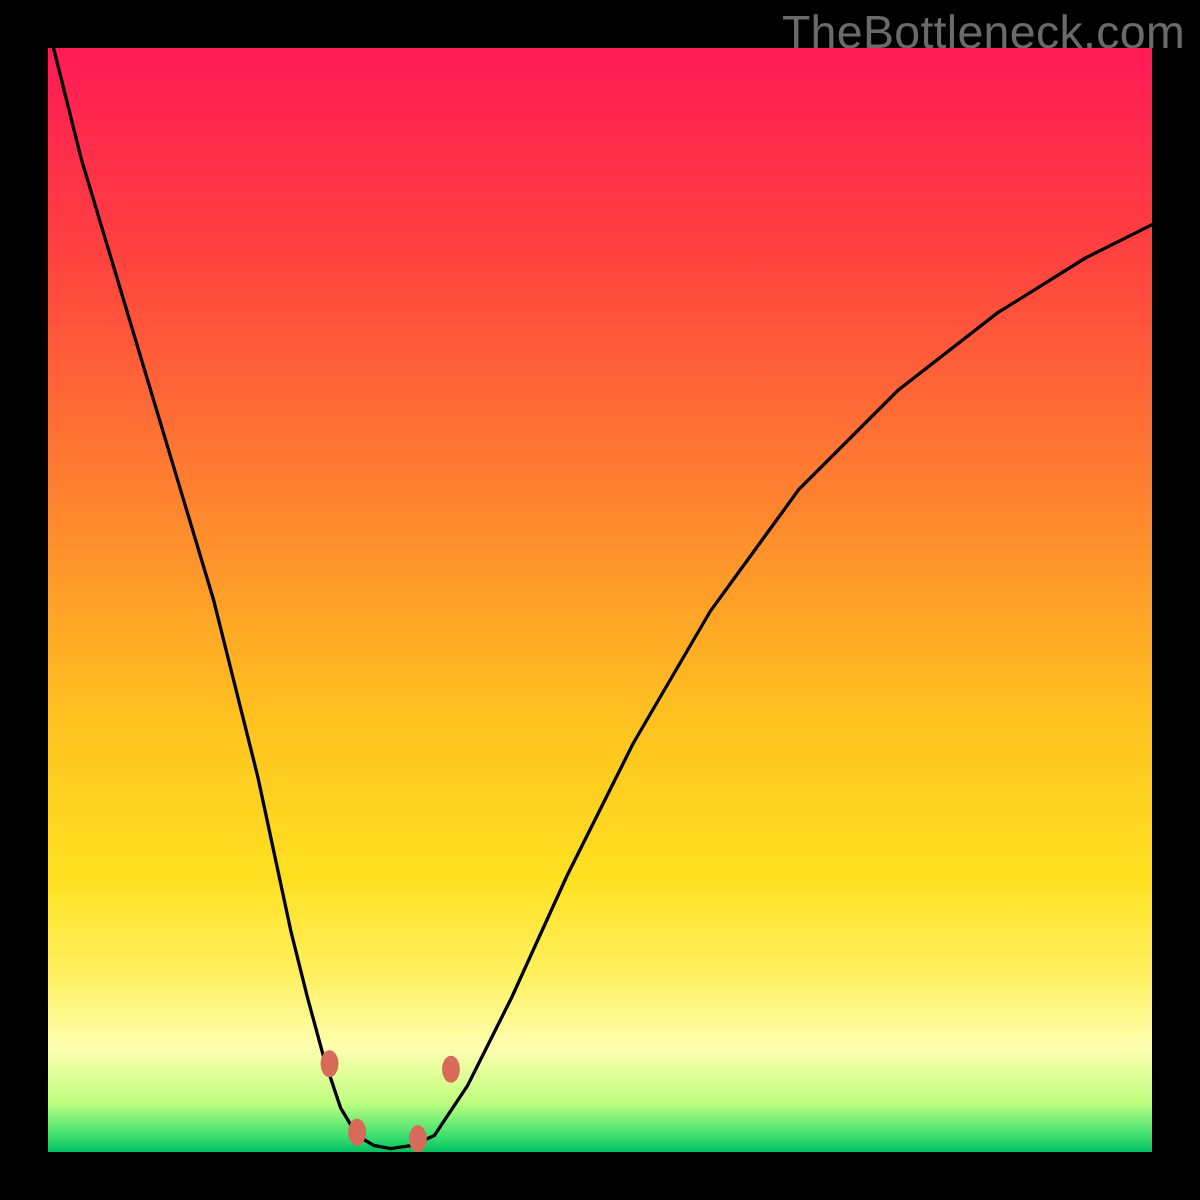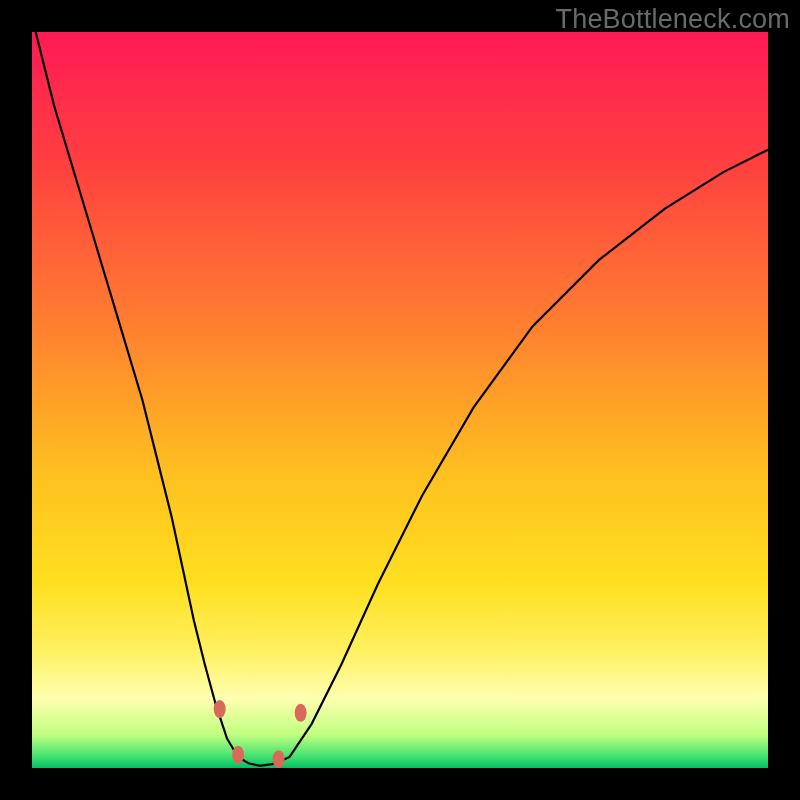--- a/index.html
+++ b/index.html
@@ -24,21 +24,21 @@
     left: 0;
     top: 0;
     width: 736px;
     height: 736px;
   }
   .watermark {
     position: absolute;
     top: 4px;
     right: 10px;
     color: #6a6a6a;
-    font-size: 27px;
+    font-size: 31px;
     font-weight: 400;
     letter-spacing: 0.2px;
   }
   svg { display: block; }
 </style>
 </head>
 <body>
 
 <div class="watermark">TheBottleneck.com</div>
 

